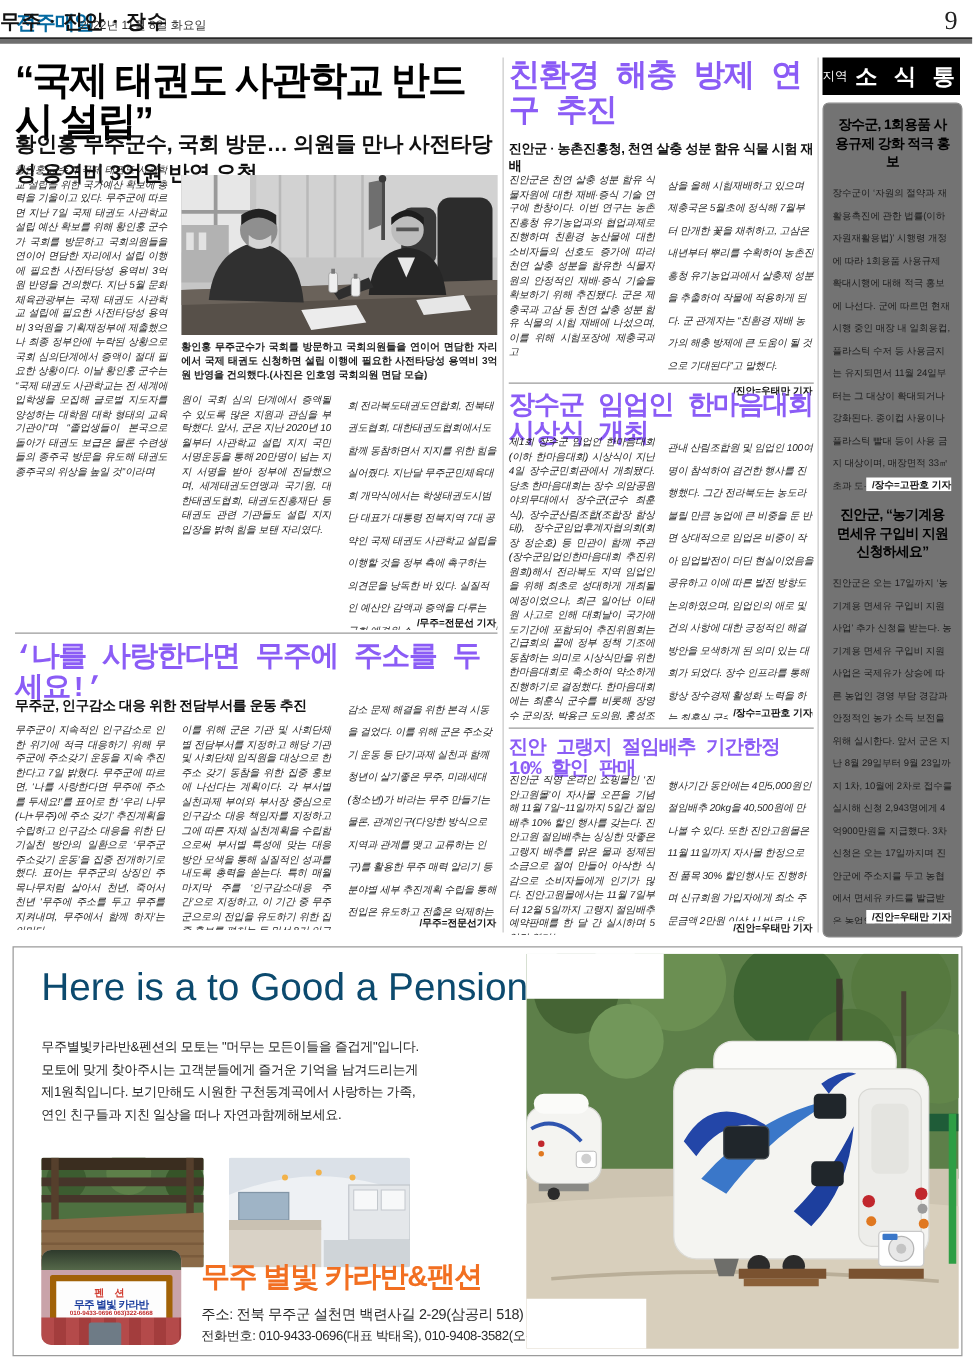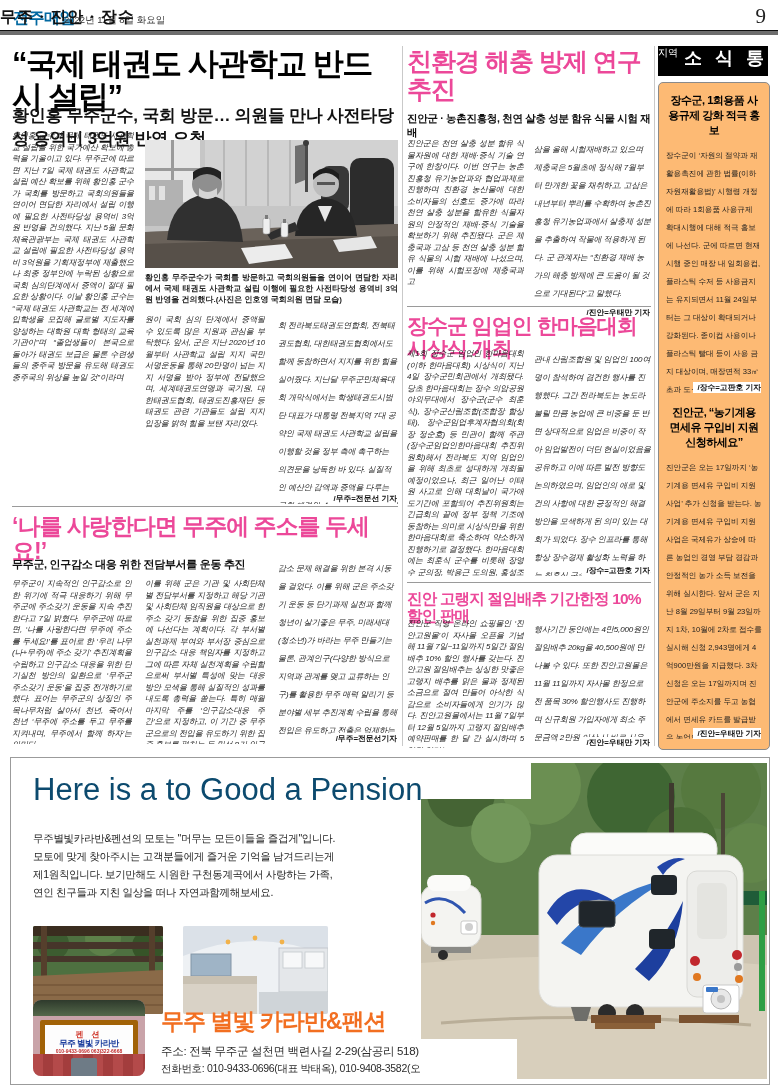--- a/index.html
+++ b/index.html
@@ -6,35 +6,35 @@
   .page{position:relative;width:778px;height:1090px;background:#fff;overflow:hidden;
         font-family:"Liberation Sans","DejaVu Sans",sans-serif;color:#1b1b1b;}
   
   .mast-paper{position:absolute;left:13px;top:8px;font-size:16px;font-weight:900;letter-spacing:-0.5px;color:#0369a1;}
   .mast-date{position:absolute;left:64px;top:14px;font-size:9.5px;color:#333;}
   .mast-section{position:absolute;left:0;right:0;top:7px;font-size:16px;font-weight:900;color:#111;letter-spacing:1px;font-family:Liberation Serif, serif;}
   .mast-page{position:absolute;right:12px;top:4px;font-size:21px;color:#222;font-family:"Liberation Serif",serif;}
   .mast-rule{position:absolute;left:0;top:30px;width:778px;height:4px;background:#6e6e6e;border-top:1px solid #111;}
   
   .h-main{position:absolute;font-weight:900;color:#000;letter-spacing:-1.5px;line-height:1.05;font-family:"Liberation Sans",sans-serif;}
-  .h-serif{position:absolute;font-weight:700;color:#ec4899;letter-spacing:-1px;line-height:1.1;font-family:Liberation Sans, sans-serif;}
+  .h-serif{position:absolute;font-weight:700;color:#8b5cf6;letter-spacing:-1px;line-height:1.1;font-family:Liberation Mono, monospace;}
   .subhead{position:absolute;font-weight:700;font-size:17px;color:#111;letter-spacing:-0.3px;}
   .bodytext{font-size:8px;line-height:1.44;text-align:justify;word-break:break-all;color:#1c1c1c;letter-spacing:-0.1px;font-style:italic;}
   .col{position:absolute;overflow:hidden;}
   .byline{position:absolute;right:1px;bottom:0;background:#fff;font-size:7.8px;font-weight:700;padding-left:5px;color:#111;}
   .hrule{position:absolute;height:1px;background:#9a9a9a;}
   .vrule{position:absolute;width:1px;background:#c9c9c9;}
   
   .photo{position:absolute;overflow:hidden;background:#cfcfcf;}
   .caption{position:absolute;font-size:8px;line-height:1.4;font-weight:700;color:#222;text-align:justify;word-break:break-all;}
   
-  .sb-header{position:absolute;background:#000;color:#fff;display:flex;justify-content:center;gap:6px;}
+  .sb-header{position:absolute;background:#000;color:#fff;display:flex;align-items:center;justify-content:center;gap:6px;}
   .sb-label{font-size:10px;}
   .sb-title{font-size:18px;font-weight:900;letter-spacing:4px;}
-  .sb-box{position:absolute;border:1px solid #8a8a8a;border-radius:5px;background:#fdba74;}
+  .sb-box{position:absolute;border:1px solid #8a8a8a;border-radius:5px;background:#737373;}
   .sb-item{position:absolute;left:7px;right:7px;overflow:hidden;}
   .sb-head{font-size:11px;font-weight:900;text-align:center;line-height:1.35;color:#000;letter-spacing:-0.5px;margin-bottom:6px;}
   .sb-body{font-size:7.6px;line-height:1.47;text-align:justify;word-break:break-all;color:#1c1c1c;}
   
   .ad-box{position:absolute;border:1px solid #9b9b9b;background:#fff;}
   .ad-title{position:absolute;font-size:31px;color:#0c4a6e;letter-spacing:0;font-family:"Liberation Sans",sans-serif;}
   .ad-body{position:absolute;font-size:10.5px;line-height:1.7;color:#222;letter-spacing:-0.3px;}
   .ad-brand{position:absolute;font-size:23px;font-weight:900;color:#f26f21;letter-spacing:-1px;}
   .ad-addr{position:absolute;font-size:11.5px;color:#2b2b2b;letter-spacing:-0.3px;}
   .ad-phone{position:absolute;font-size:10.5px;color:#2b2b2b;letter-spacing:-0.3px;}
@@ -111,21 +111,21 @@
       <g>
         <polygon points="96,108 140,104 148,118 104,124" fill="#ececec"></polygon>
         <polygon points="188,100 226,96 232,108 194,112" fill="#e6e6e6"></polygon>
         <rect x="118" y="78" width="7" height="16" rx="2" fill="#efefef" stroke="#9a9a9a" stroke-width="0.6"></rect>
         <rect x="120" y="75" width="3" height="4" fill="#7a7a7a"></rect>
         <rect x="136" y="82" width="7" height="15" rx="2" fill="#efefef" stroke="#9a9a9a" stroke-width="0.6"></rect>
         <rect x="138" y="79" width="3" height="4" fill="#7a7a7a"></rect>
       </g>
     </svg>
   </div>
-  <div class="caption" style="left:145px;top:272px;width:253px;height:38px;">황인홍 무주군수가 국회를 방문하고 국회의원들을 연이어 면담한 자리에서 국제 태권도 사관학교 설립 이행에 필요한 사전타당성 용역비 3억 원 반영을 건의했다.(사진은 인호영 국회의원 면담 모습)</div>
+  <div class="caption" style="left:145px;top:272px;width:253px;height:38px;">황인홍 무주군수가 국회를 방문하고 국회의원들을 연이어 면담한 자리에서 국제 태권도 신청하면 설립 이행에 필요한 사전타당성 용역비 3억 원 반영을 건의했다.(사진은 인호영 국회의원 면담 모습)</div>
 
   <div class="col bodytext" style="left:145px;top:314px;width:120px;height:190px;">원이 국회 심의 단계에서 증액될 수 있도록 많은 지원과 관심을 부탁했다. 앞서, 군은 지난 2020년 10월부터 사관학교 설립 지지 국민 서명운동을 통해 20만명이 넘는 지지 서명을 받아 정부에 전달했으며, 세계태권도연맹과 국기원, 대한태권도협회, 태권도진흥재단 등 태권도 관련 기관들도 설립 지지 입장을 밝혀 힘을 보탠 자리였다.</div>
   <div class="col" style="left:278px;top:314px;width:120px;height:190px;">
     <span class="bodytext">회 전라북도태권도연합회, 전북태권도협회, 대한태권도협회에서도 함께 동참하면서 지지를 위한 힘을 실어줬다. 지난달 무주군민체육대회 개막식에서는 학생태권도시범단 대표가 대통령 전북지역 7대 공약인 국제 태권도 사관학교 설립을 이행할 것을 정부 측에 촉구하는 의견문을 낭독한 바 있다. 실질적인 예산안 감액과 증액을 다루는 국회 예결위 소위는 오는 17일부터 본격적으로 이뤄지며, 다음달 초 본회의 통과 후 정부 예산안이 확정될 예정이다. 군은 전라북도와 정치권, 태권도계 등과 협력하면서 예산 확보에 총력을 기울일 계획이다.</span>
     <span class="byline">/무주=전문선 기자</span>
   </div>
 
   <div class="hrule" style="left:12px;top:506px;width:386px;"></div>
   <div class="h-serif" style="left:12px;top:514px;width:388px;font-size:23px;">‘나를 사랑한다면 무주에 주소를 두세요!’</div>
   <div class="subhead" style="left:12px;top:557px;width:256px;font-size:11px;">무주군, 인구감소 대응 위한 전담부서를 운동 추진</div>

